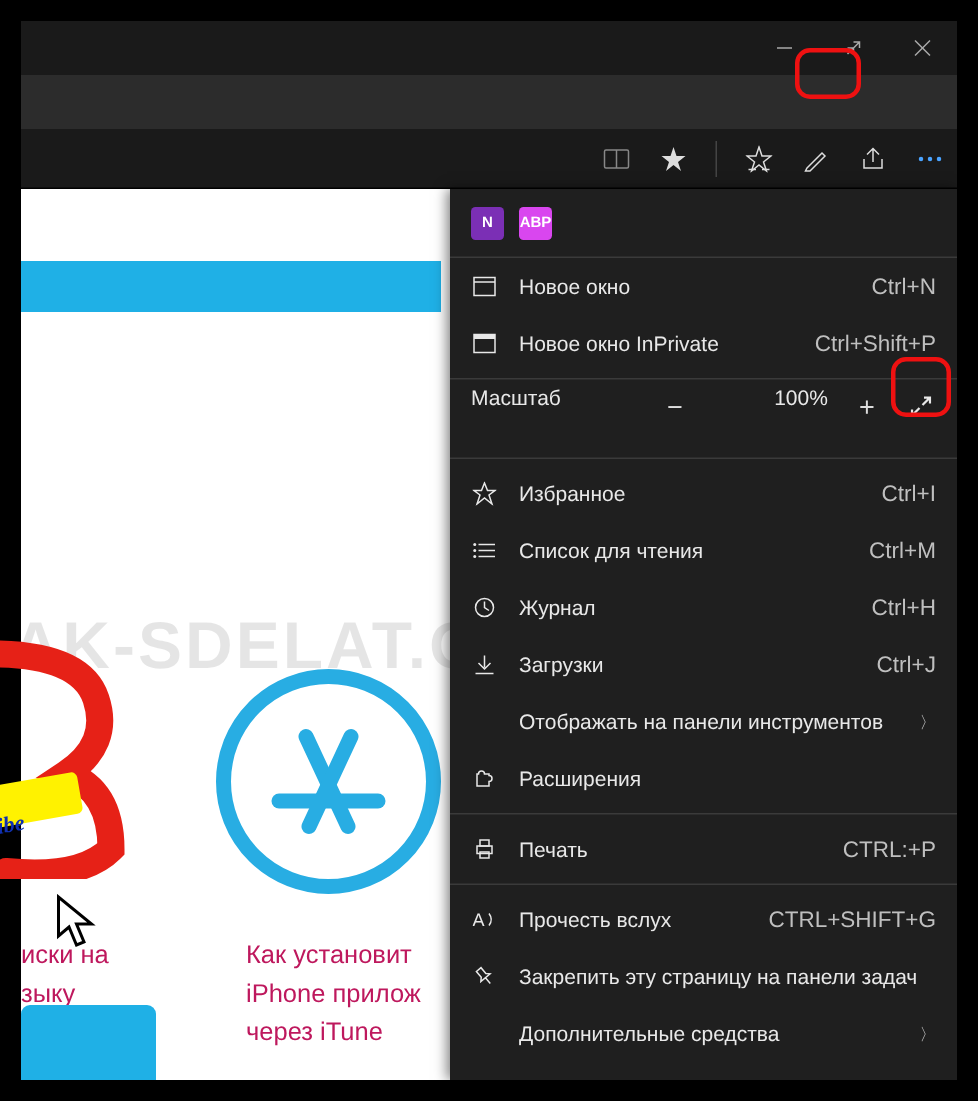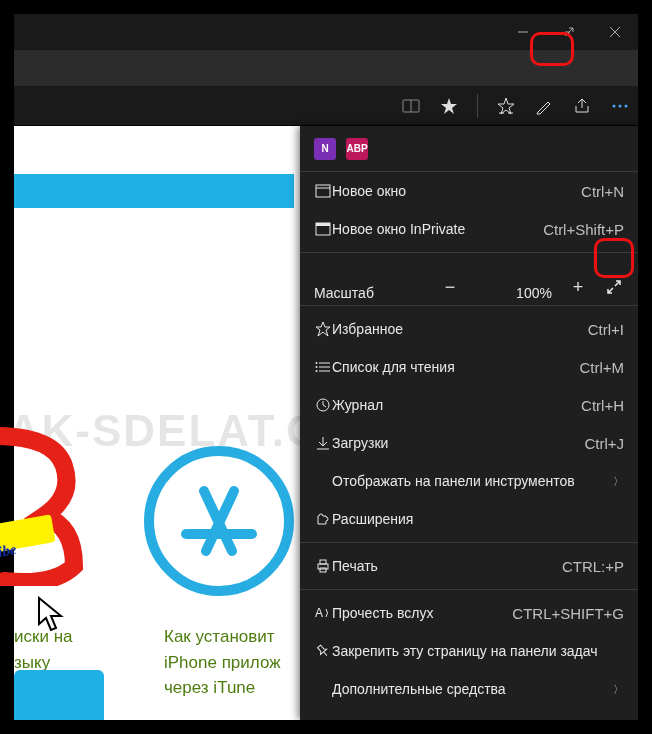--- a/index.html
+++ b/index.html
@@ -9,34 +9,34 @@
   .titlebar .win-btn { width: 46px; height: 36px; display: flex; align-items: center; justify-content: center; color: #aaa; }
   .tabbar { height: 36px; background: #2c2c2c; }
   .toolbar { height: 40px; background: #1a1a1a; display: flex; justify-content: flex-end; align-items: center; padding-right: 8px; gap: 18px; color: #ddd; border-bottom: 1px solid #000;}
   .toolbar .ico { width: 20px; height: 20px; display:flex;align-items:center;justify-content:center; }
   .content { position: relative; height: calc(100% - 112px); background: #fff; }
   .page { position: absolute; left: 0; top: 0; width: 100%; height: 100%; background: #fff; }
   .wm { position: absolute; top: 280px; left: -40px; color: rgba(0,0,0,0.10); font-size: 44px; font-weight: 600; letter-spacing: 2px; white-space: nowrap; font-family: Arial, sans-serif;}
   .bluebar { position:absolute; left:0; top:48px; width:280px; height:34px; background:#1fb0e6; }
   .yt { position:absolute; left:-30px; top:300px; width:110px; height:180px; }
   .app-circle { position:absolute; left:130px; top:320px; width:150px; height:150px; border:10px solid #28ade3; border-radius:50%; display:flex; align-items:center; justify-content:center;}
-  .caption { position:absolute; color:#4d7c0f; font-size:17px; line-height:1.5;}
+  .caption { position:absolute; color:#be185d; font-size:17px; line-height:1.5;}
   .cursor { position:absolute; left:20px; top:470px; }
   .bluebox { position:absolute; left:0; bottom:0; width:90px; height:50px; background:#1fb0e6; border-top-left-radius:6px; border-top-right-radius:6px;}
   .menu { position: absolute; right: 0; top: 0; width: 338px; height: 100%; background: #1f1f1f; color: #e8e8e8; font-size: 14px; box-shadow: -2px 0 8px rgba(0,0,0,0.5); overflow:hidden;}
   .ext-row { height: 46px; display:flex; align-items:center; padding-left:14px; gap:10px; border-bottom:1px solid #3a3a3a;}
   .ext-row .ext { width:22px; height:22px; border-radius:3px; display:flex;align-items:center;justify-content:center; font-size:10px; font-weight:bold; color:#fff;}
-  .mitem { display:flex; align-items:center; height:38px; padding:0 14px; cursor:default;}
+  .mitem { display:flex; align-items:center; height:38px; padding:0 14px; gap:14px; cursor:default;}
   .mitem .mi-icon { width:18px; display:flex; align-items:center; justify-content:center; color:#e8e8e8;}
   .mitem .mi-icon.blank { width:18px; }
   .mitem .mi-label { flex:1; white-space:nowrap; overflow:hidden; text-overflow:ellipsis;}
   .mitem .mi-short { color:#bfbfbf; font-size:15px; white-space:nowrap;}
   .mitem .chev { color:#bfbfbf; font-size:11px; margin-left:6px;}
   .sep { height:1px; background:#3a3a3a; margin:4px 0;}
-  .zoom-row { display:flex; align-items:flex-end; height:44px; padding:0 10px 0 14px; gap:8px;}
+  .zoom-row { display:flex; align-items:flex-start; height:44px; padding:0 10px 0 14px; gap:8px;}
   .zoom-row .lbl { flex:1;}
   .zoom-row .zbtn { width:28px; height:28px; display:flex;align-items:center;justify-content:center; color:#ddd; font-size:18px;}
   .zoom-row .zv { width:44px; text-align:center;margin-left:40px;}
   .red-ring { border:3px solid #e11; border-radius:10px; position:absolute; pointer-events:none;}
   svg { display:block; }
 </style>
 </head>
 <body>
 
 <div class="frame">
@@ -139,21 +139,21 @@
         <span>iPhone прилож</span><br>
         <span>через iTune</span>
       </div>
 
       <div class="bluebox"></div>
     </div>
 
     <div class="menu">
       <div class="ext-row">
         <div class="ext" style="background:#7b2fb5">N</div>
-        <div class="ext" style="background:#be185d">ABP</div>
+        <div class="ext" style="background:#d946ef">ABP</div>
       </div>
 
       <div class="mitem">
         <span class="mi-icon">
             <svg width="16" height="16" viewBox="0 0 16 16">
               <rect x="1" y="2" width="14" height="12" fill="none" stroke="#e8e8e8"></rect>
               <line x1="1" y1="5" x2="15" y2="5" stroke="#e8e8e8"></line>
             </svg>
           </span>
         <span class="mi-label">Новое окно</span>

